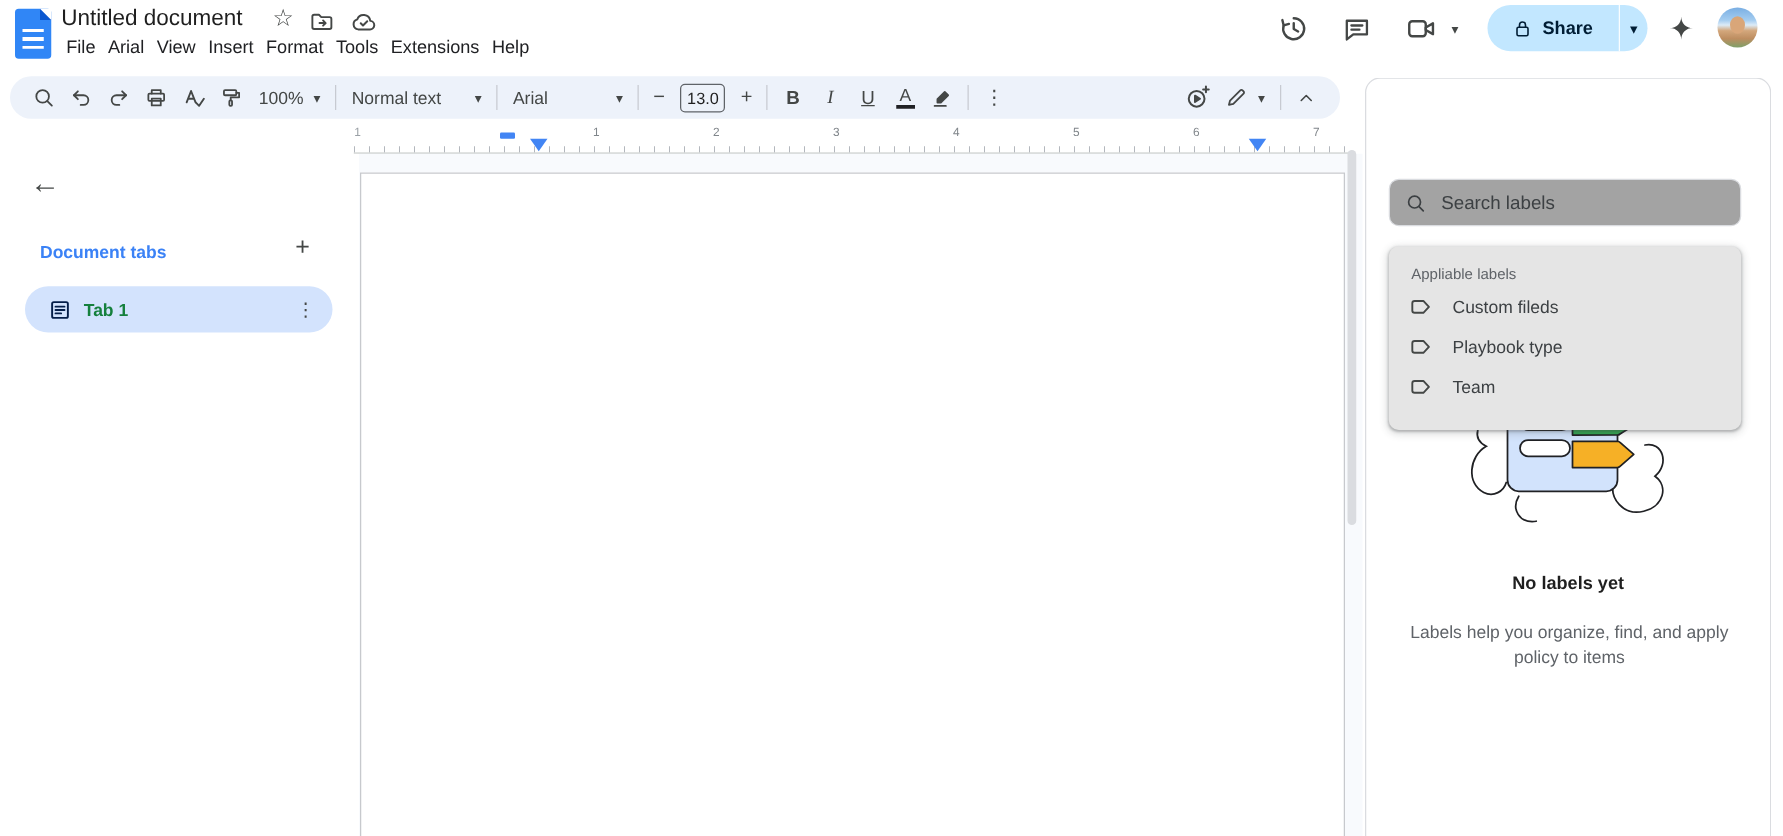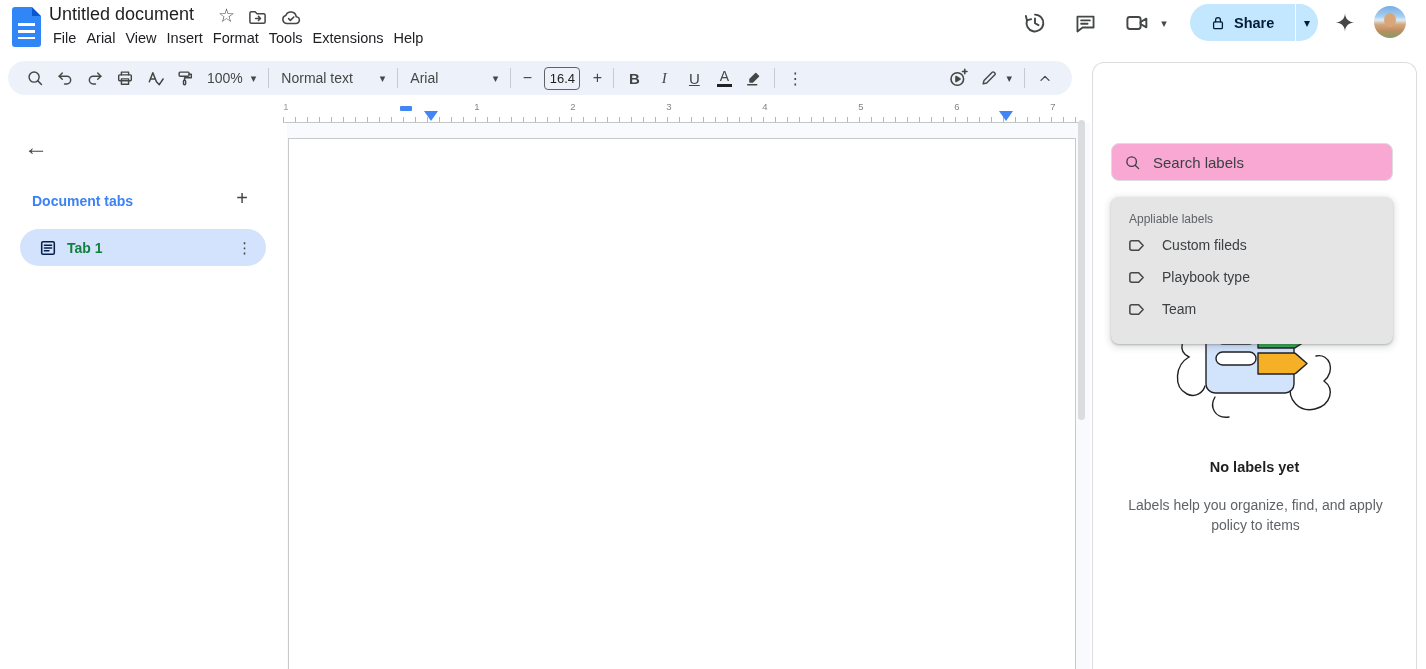--- a/index.html
+++ b/index.html
@@ -83,21 +83,21 @@
 
   
   .panel{position:absolute;left:1092px;top:62px;width:325px;height:607px;background:#fff;
       border:1px solid #dadce0;border-bottom:none;border-radius:12px 12px 0 0;box-sizing:border-box;}
   .panel-header{position:absolute;left:0;top:0;width:100%;height:50px;border-bottom:1px solid #e0e3e7;box-sizing:border-box;}
   .panel-title{position:absolute;left:19px;top:16px;font-size:15.5px;color:#202124;}
   .panel-help{position:absolute;left:231px;top:15px;width:22px;height:22px;color:#444746;}
   .panel-close{position:absolute;left:272px;top:10px;width:28px;height:28px;color:#444746;font-size:24px;
       display:flex;align-items:center;justify-content:center;}
   .search-box{position:absolute;left:18px;top:80px;width:282px;height:38px;border:1px solid #dadce0;
-      border-radius:8px;background:#f9a8d4;display:flex;align-items:center;box-sizing:border-box;}
+      border-radius:8px;background:#a3a3a3;display:flex;align-items:center;box-sizing:border-box;}
   .search-box svg{margin-left:12px;color:#3c4043;flex:0 0 auto;}
   .search-input{border:none;outline:none;background:transparent;margin-left:10px;width:220px;
       font-size:15px;color:#3c4043;font-family:"Liberation Sans",sans-serif;}
   .search-input::placeholder{color:#3c4043;opacity:1;}
   .dropdown{position:absolute;left:18px;top:134px;width:282px;height:147px;background:#e5e5e5;border-radius:8px;
       box-shadow:0 1px 2px rgba(60,64,67,.3),0 2px 6px 2px rgba(60,64,67,.15);z-index:5;}
   .dd-section{position:absolute;left:18px;top:15px;font-size:12px;color:#5f6368;}
   .dd-item{position:absolute;left:0;width:100%;height:32px;display:flex;align-items:center;}
   .dd-item .tag{margin-left:16px;color:#444746;display:flex;}
   .dd-item .lbl{margin-left:16px;font-size:14px;color:#3c4043;}
@@ -231,21 +231,21 @@
         <span class="tb-text">Normal text</span>
         <span class="caret">▾</span>
       </span>
       <span class="tb-sep"></span>
       <span class="tb-ctl" style="width:88px;justify-content:space-between;">
         <span class="tb-text">Arial</span>
         <span class="caret">▾</span>
       </span>
       <span class="tb-sep"></span>
       <span class="tb-btn" style="width:22px;font-size:16px;">−</span>
-      <span class="size-box">16.4</span>
+      <span class="size-box">13.0</span>
       <span class="tb-btn" style="width:22px;font-size:16px;">+</span>
       <span class="tb-sep"></span>
       <span class="tb-btn fmt-b">B</span>
       <span class="tb-btn fmt-i">I</span>
       <span class="tb-btn fmt-u">U</span>
       <span class="tb-btn">
         <span class="fmt-a">
             <span>A</span>
             <span class="bar"></span>
           </span>

